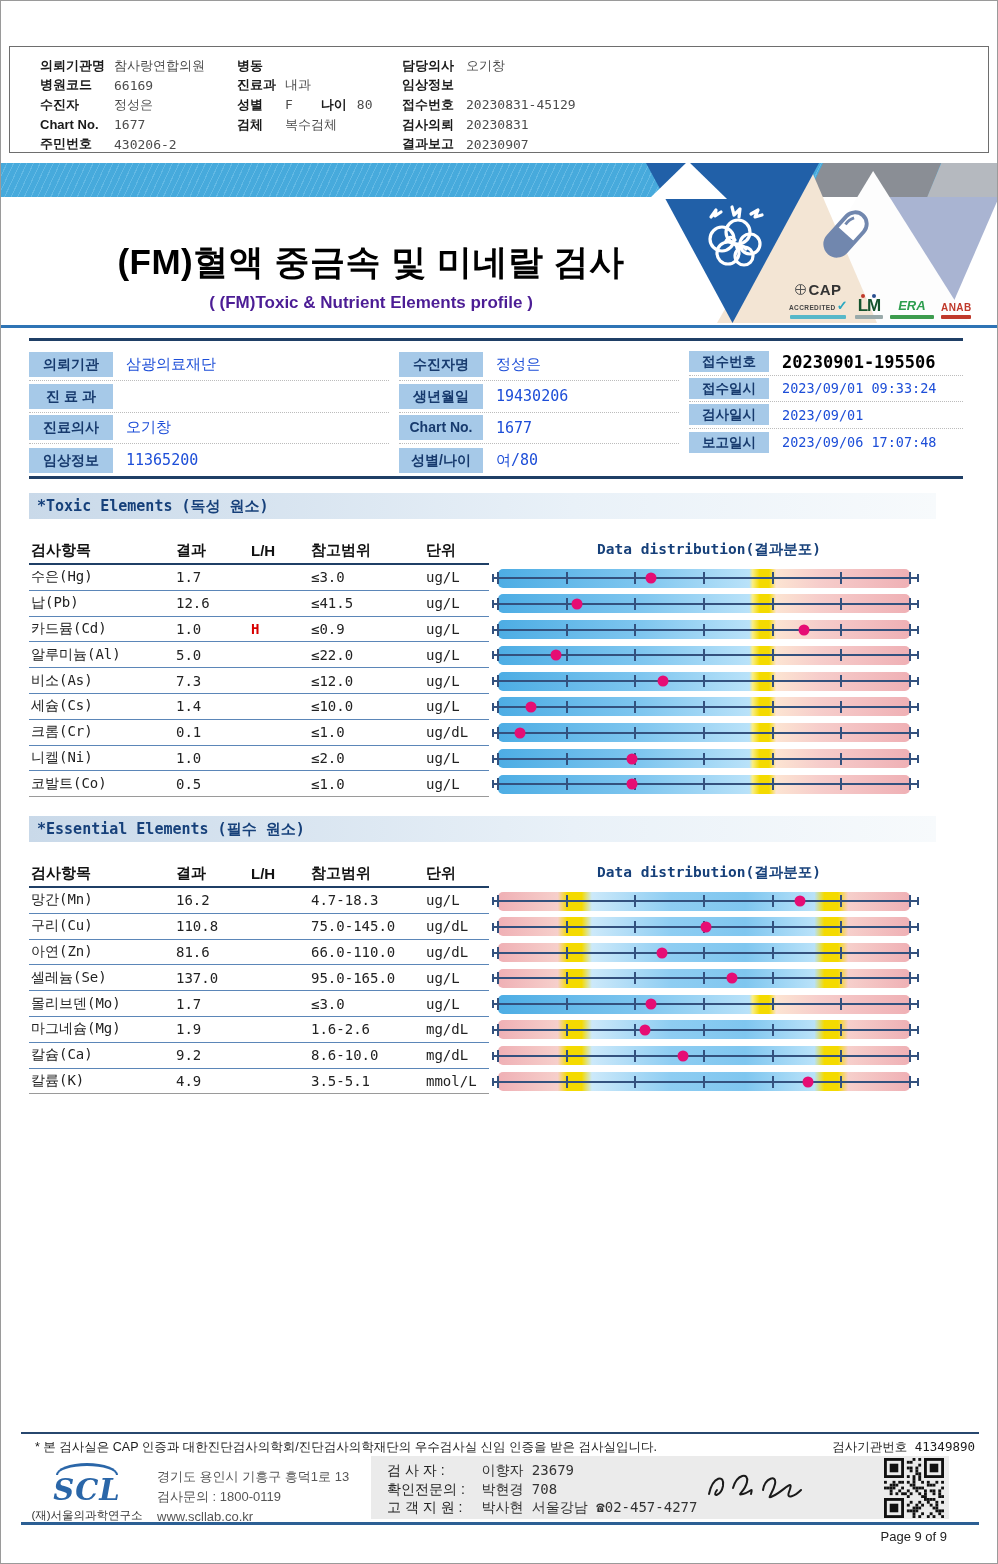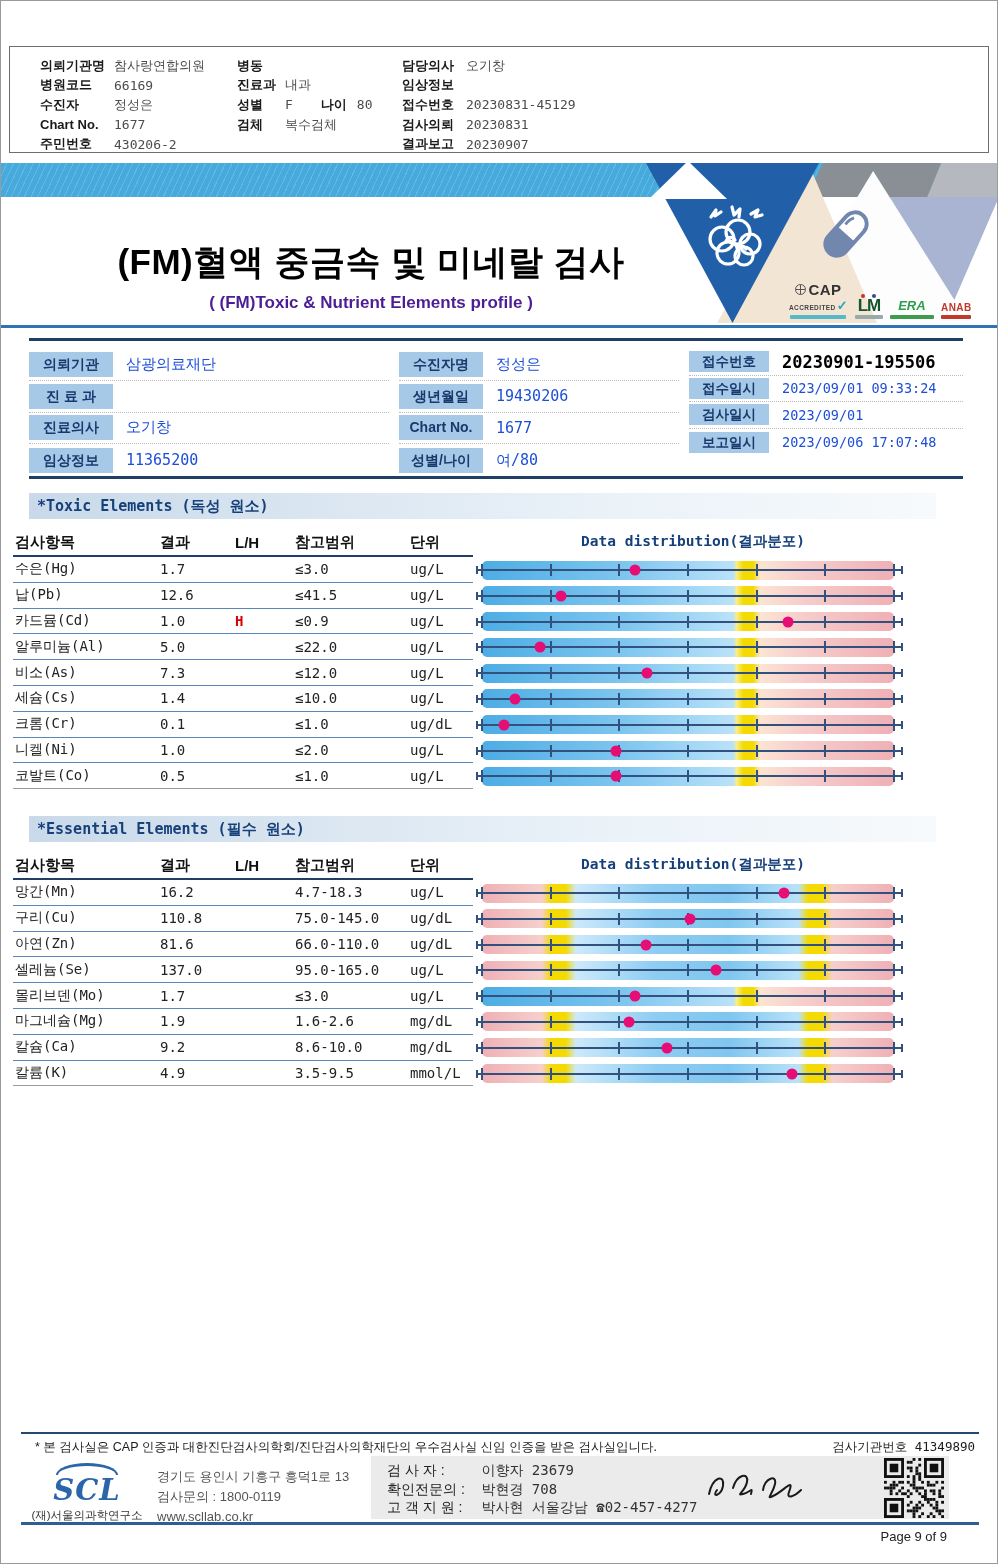--- a/index.html
+++ b/index.html
@@ -94,21 +94,21 @@
   .pt-big { font-size:17px !important; font-weight:bold; color:#000 !important; }
 
   
   .band { position:absolute; left:28px; width:907px; height:26px;
           background:linear-gradient(90deg,#c9d9e9 0%,#e9f1f8 60%,#f7fafc 100%);
           color:#16407a; font-family:"DejaVu Sans Mono", monospace;
           font-weight:bold; font-size:15px; line-height:26px; padding-left:8px; }
   .band-toxic { top:492px; } .band-ess { top:815px; }
 
   
-  .lab { position:absolute; left:12px; width:940px; }
+  .lab { position:absolute; left:28px; width:940px;margin-top:8px; }
   .lab-toxic { top:528px; } .lab-ess { top:851px; }
   .lab-header, .lab-row { display:flex; }
   .lab-header { height:28px; }
   .lab-row { height:25.8px; }
   .lab-cells { width:460px; display:flex; align-items:center;
                border-bottom:1px solid #5b86b8; }
   .lab-header .lab-cells { border-bottom:2.5px solid #1f3f66; }
   .lab-cells.last { border-bottom:1px solid #9a9a9a; }
   .lc { font-family:"DejaVu Sans Mono", monospace; font-size:14px; color:#222; }
   .lab-header .lc { font-family:"Liberation Sans", sans-serif; font-weight:bold;
@@ -790,21 +790,21 @@
               <div class="tick" style="left: 100%;"></div>
               <div class="dot" style="left: 44.8%;"></div>
             </div>
           </div>
         </div>
         <div class="lab-row">
           <div class="lab-cells last">
             <div class="lc lc-name">칼륨(K)</div>
             <div class="lc lc-result">4.9</div>
             <div class="lc lc-flag"></div>
-            <div class="lc lc-range">3.5-9.5</div>
+            <div class="lc lc-range">3.5-5.1</div>
             <div class="lc lc-unit">mmol/L</div>
           </div>
           <div class="barwrap">
             <div class="bar">
               <div class="track range"></div>
               <div class="midline"></div>
               <div class="endtick left"></div>
               <div class="endtick right"></div>
               <div class="tick" style="left: 0%;"></div>
               <div class="tick" style="left: 16.6667%;"></div>

